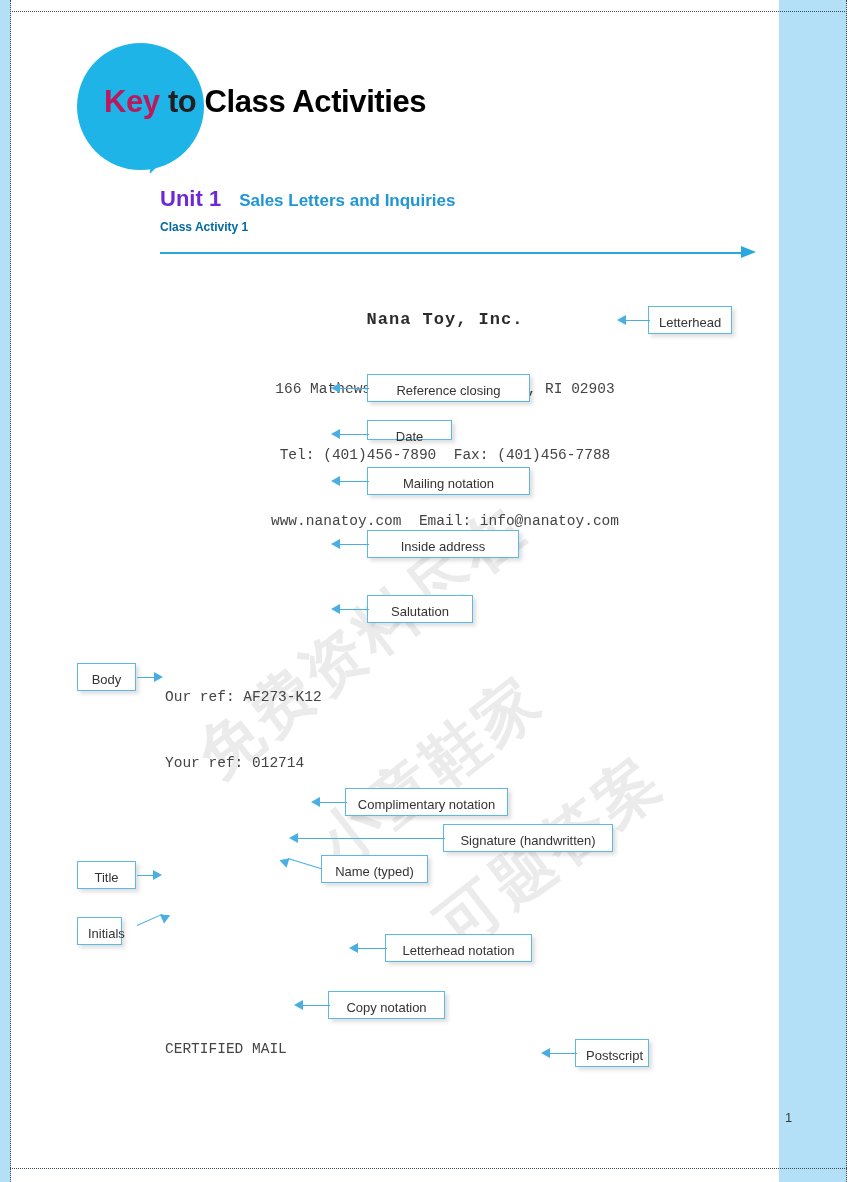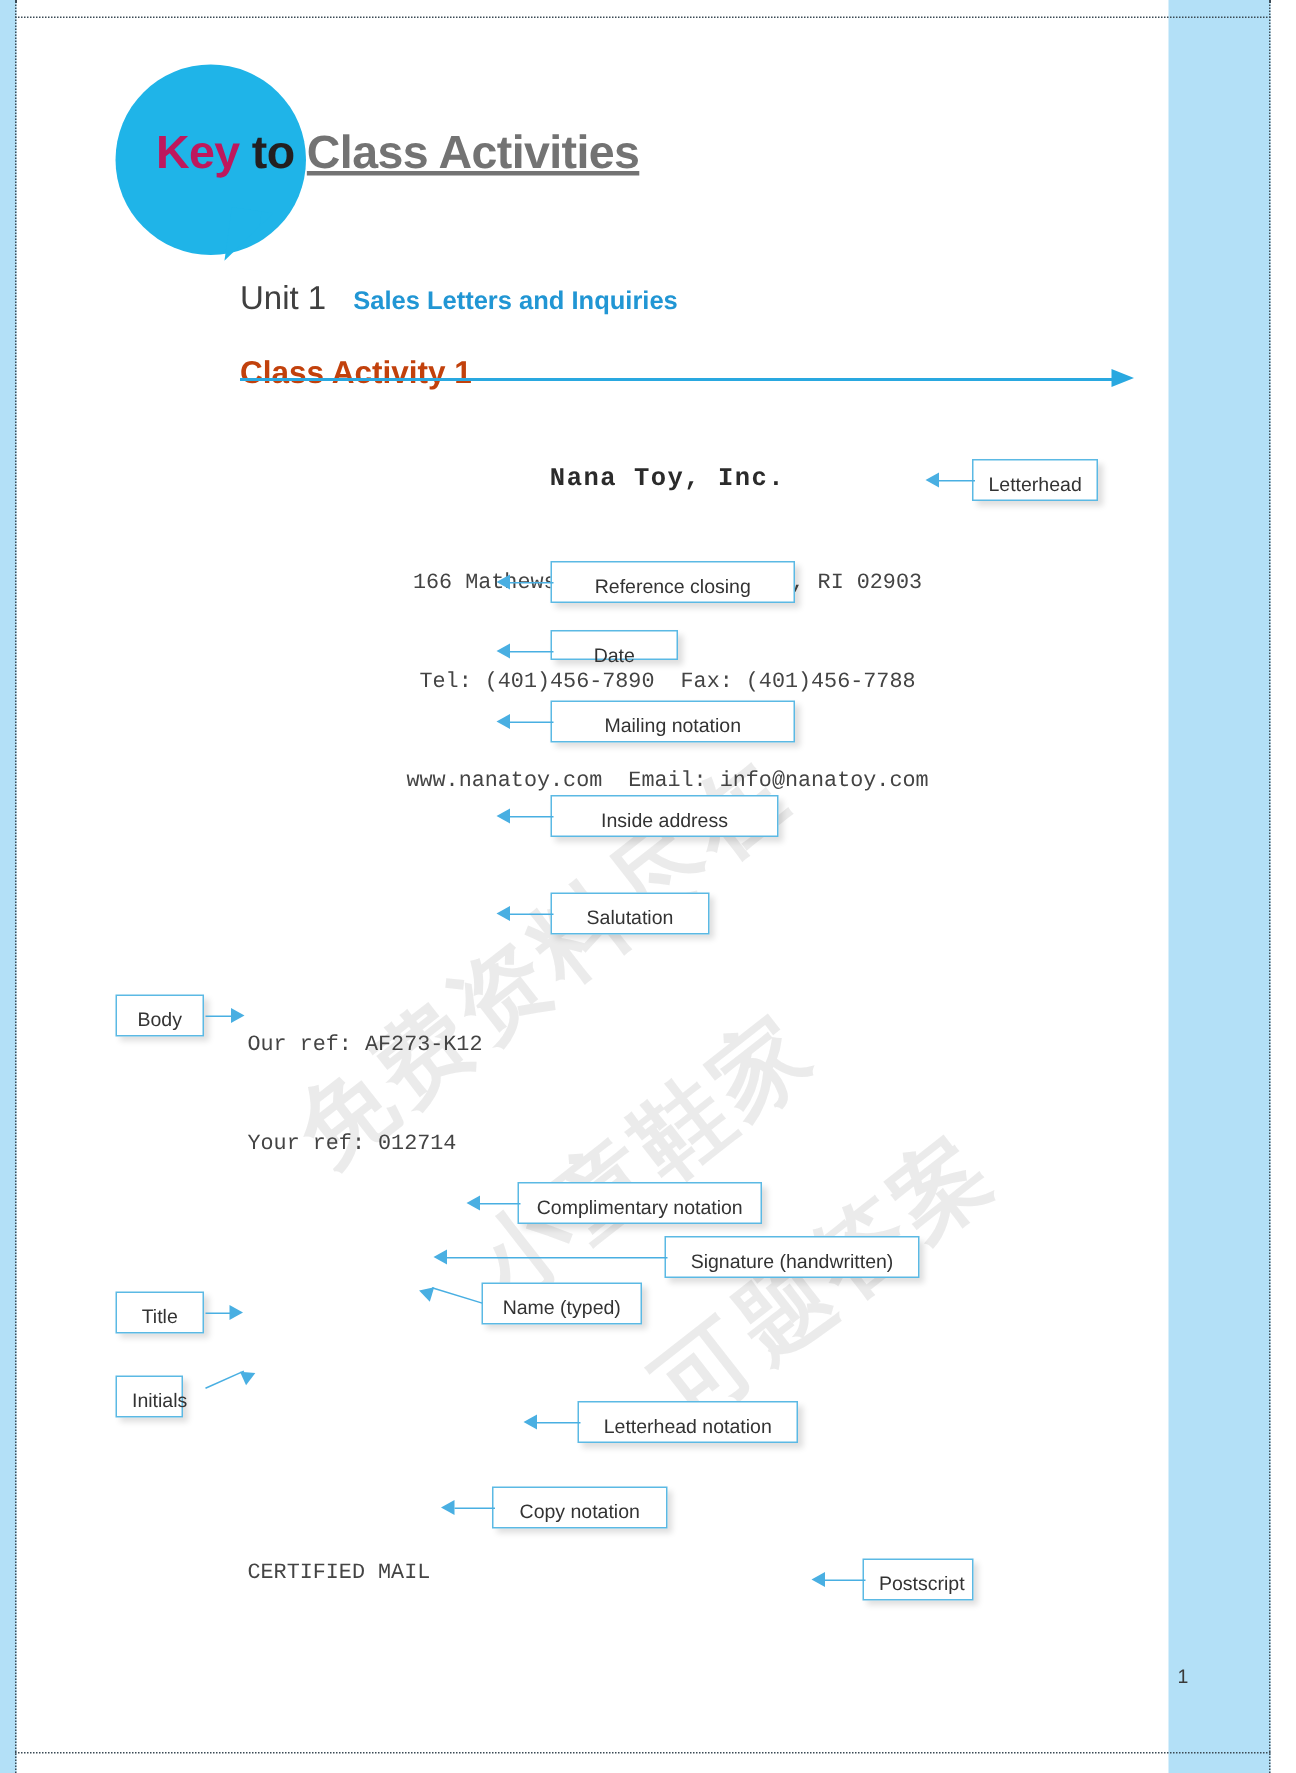--- a/index.html
+++ b/index.html
@@ -106,45 +106,45 @@
   .masthead {
     position: absolute;
     left: 104px; top: 84px;
     font-size: 31px;
     font-weight: bold;
     letter-spacing: -0.4px;
     white-space: nowrap;
   }
   .masthead .w-key { color: #be185d; }
   .masthead .w-to  { color: #231f20; }
-  .masthead .w-rest{ color: #737373; text-decoration: underline; }
+  .masthead .w-rest{ color: #000000; }
 
   
   .unit-row {
     position: absolute;
     left: 160px; top: 186px;
     white-space: nowrap;
   }
   .unit-label {
     font-size: 22px;
-    font-weight: normal;
-    color: #404040;
+    font-weight: bold;
+    color: #6d28d9;
   }
   .unit-topic {
     font-size: 17px;
     font-weight: bold;
     color: #2196d4;
     margin-left: 18px;
   }
   .activity-label {
     position: absolute;
-    left: 160px; top: 237px;
-    font-size: 21px;
-    font-weight: bold;
-    color: #c2410c;
+    left: 160px; top: 220px;
+    font-size: 12px;
+    font-weight: bold;
+    color: #0369a1;
     white-space: nowrap;
   }
   .rule {
     position: absolute;
     left: 160px; top: 252px;
     width: 582px; height: 0;
     border-top: 2px solid #29a8e0;
   }
   .rule-arrow {
     position: absolute;

